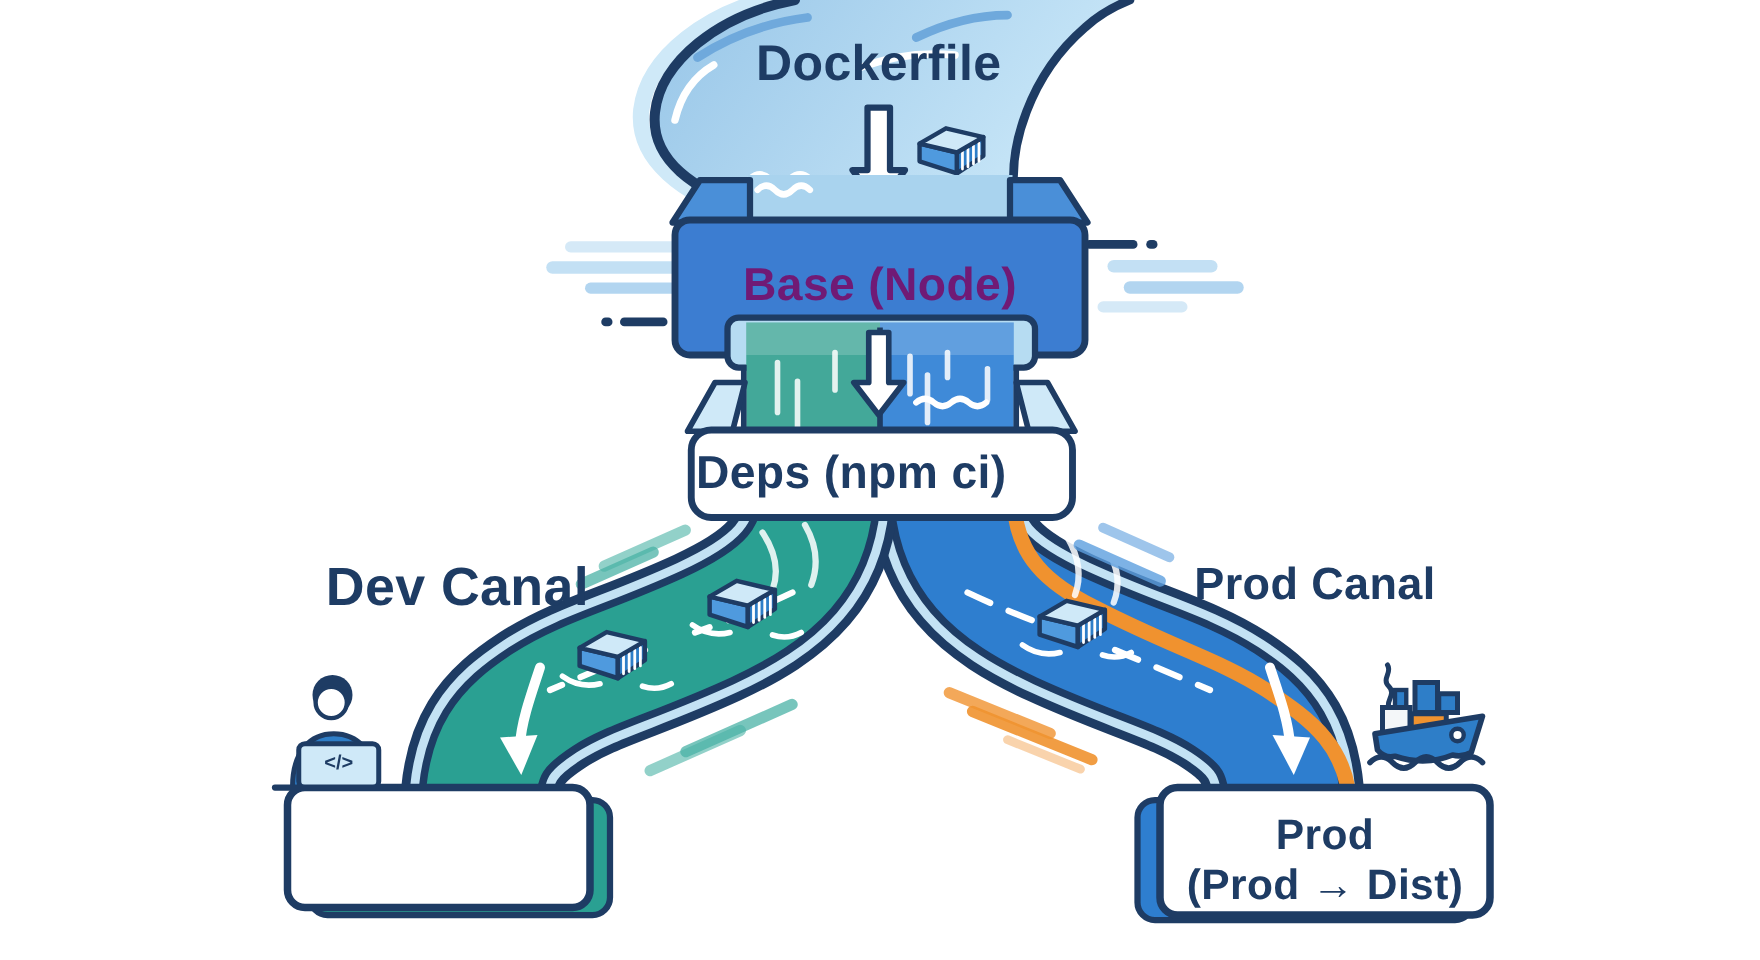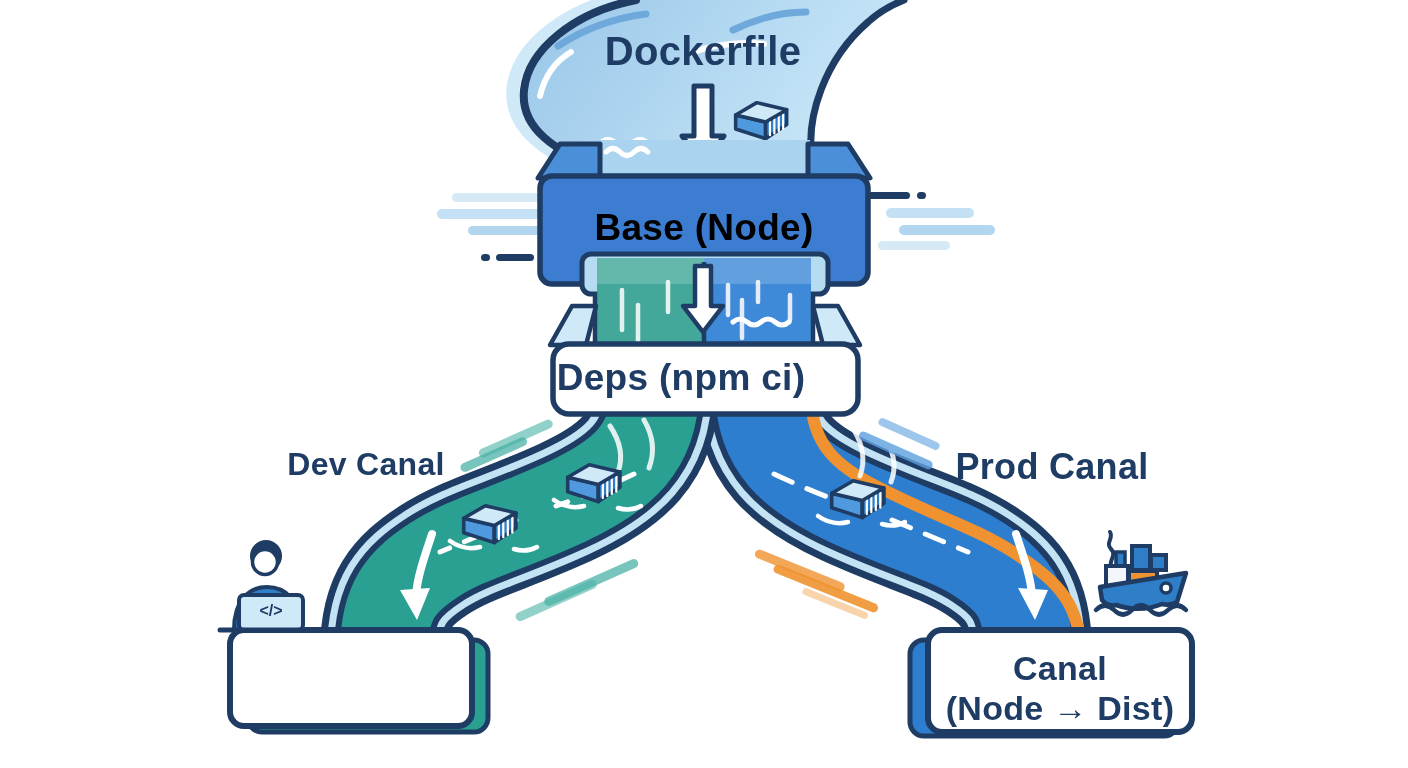--- a/index.html
+++ b/index.html
@@ -6,23 +6,23 @@
   .canvas{
     position:relative;width:1408px;height:768px;background:#ffffff;overflow:hidden;
     font-family:"Liberation Sans","DejaVu Sans",sans-serif;
   }
   .scene{position:absolute;left:0;top:0;width:1408px;height:768px;}
   .lbl{
     position:absolute;font-weight:700;color:#1e3c64;text-align:center;
     letter-spacing:.3px;white-space:nowrap;
   }
   .lbl-dockerfile{left:553px;top:29px;width:300px;font-size:40px;}
-  .lbl-base{left:554px;top:207px;width:300px;font-size:37px;color:#000000;}
+  .lbl-base{left:554px;top:207px;width:300px;font-size:37px;color:#701a75;}
   .lbl-deps{left:531px;top:357px;width:300px;font-size:37px;}
-  .lbl-devcanal{left:216px;top:446px;width:300px;font-size:32px;}
+  .lbl-devcanal{left:216px;top:446px;width:300px;font-size:43px;}
   .lbl-prodcanal{left:902px;top:446px;width:300px;font-size:36px;}
   .lbl-devbox{left:241px;top:646px;width:220px;font-size:34px;line-height:40px;}
   .lbl-prodbox{left:935px;top:648px;width:250px;font-size:34px;line-height:40px;}
   .lbl-code{left:241px;top:602px;width:60px;font-size:16px;letter-spacing:0;}
 </style>
 </head>
 <body>
 
 <div class="canvas">
 
@@ -183,18 +183,18 @@
   </svg>
 
   <div class="lbl lbl-dockerfile">Dockerfile</div>
   <div class="lbl lbl-base">Base (Node)</div>
   <div class="lbl lbl-deps">Deps (npm ci)</div>
   <div class="lbl lbl-devcanal">Dev Canal</div>
   <div class="lbl lbl-prodcanal">Prod Canal</div>
   <div class="lbl lbl-devbox">
   </div>
   <div class="lbl lbl-prodbox">
-    <div>Canal</div>
-    <div>(Node → Dist)</div>
+    <div>Prod</div>
+    <div>(Prod → Dist)</div>
   </div>
   <div class="lbl lbl-code">&lt;/&gt;</div>
 
 </div>
 
 </body></html>

